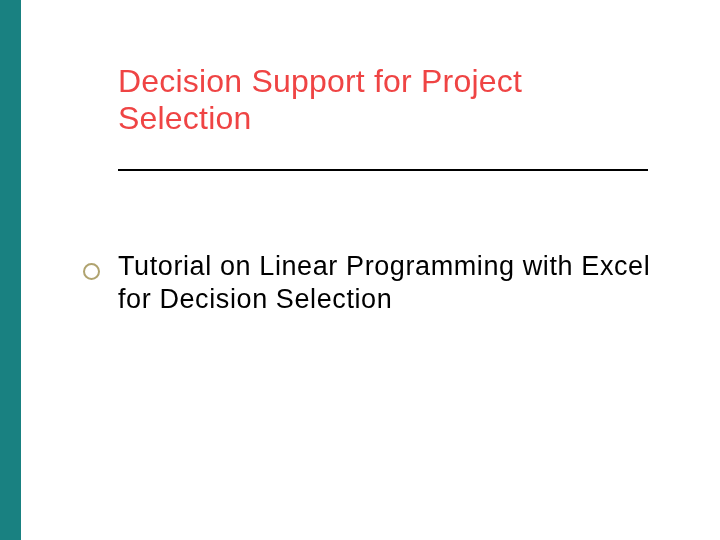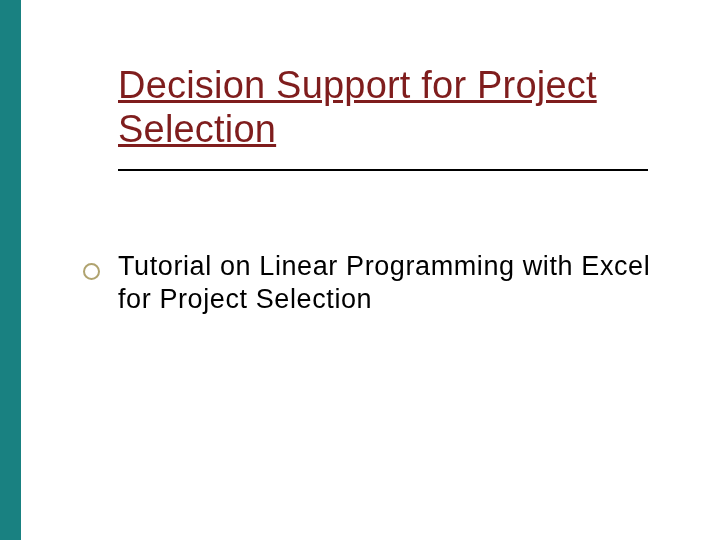--- a/index.html
+++ b/index.html
@@ -32,25 +32,24 @@
     height: 17px;
     border: 2px solid #b0a36f;
     border-radius: 50%;
     box-sizing: border-box;
   }
   .title {
     position: absolute;
     left: 118px;
     top: 63px;
     width: 540px;
-    color: #7f1d1d;
-    font-size: 38px;
+    color: #ef4444;
+    font-size: 32px;
     line-height: 1.16;
     letter-spacing: 0.2px;
-    text-decoration: underline;
   }
   .rule {
     position: absolute;
     left: 118px;
     top: 169px;
     width: 530px;
     height: 0;
     border-top: 2px solid #000000;
   }
   .subtitle {
@@ -65,14 +64,14 @@
   }
 </style>
 </head>
 <body>
 
 <div class="slide">
   <div class="vbar"></div>
   <div class="title">Decision Support for Project Selection</div>
   <div class="rule"></div>
   <div class="bullet"></div>
-  <div class="subtitle">Tutorial on Linear Programming with Excel for Project Selection</div>
+  <div class="subtitle">Tutorial on Linear Programming with Excel for Decision Selection</div>
 </div>
 
 </body></html>

